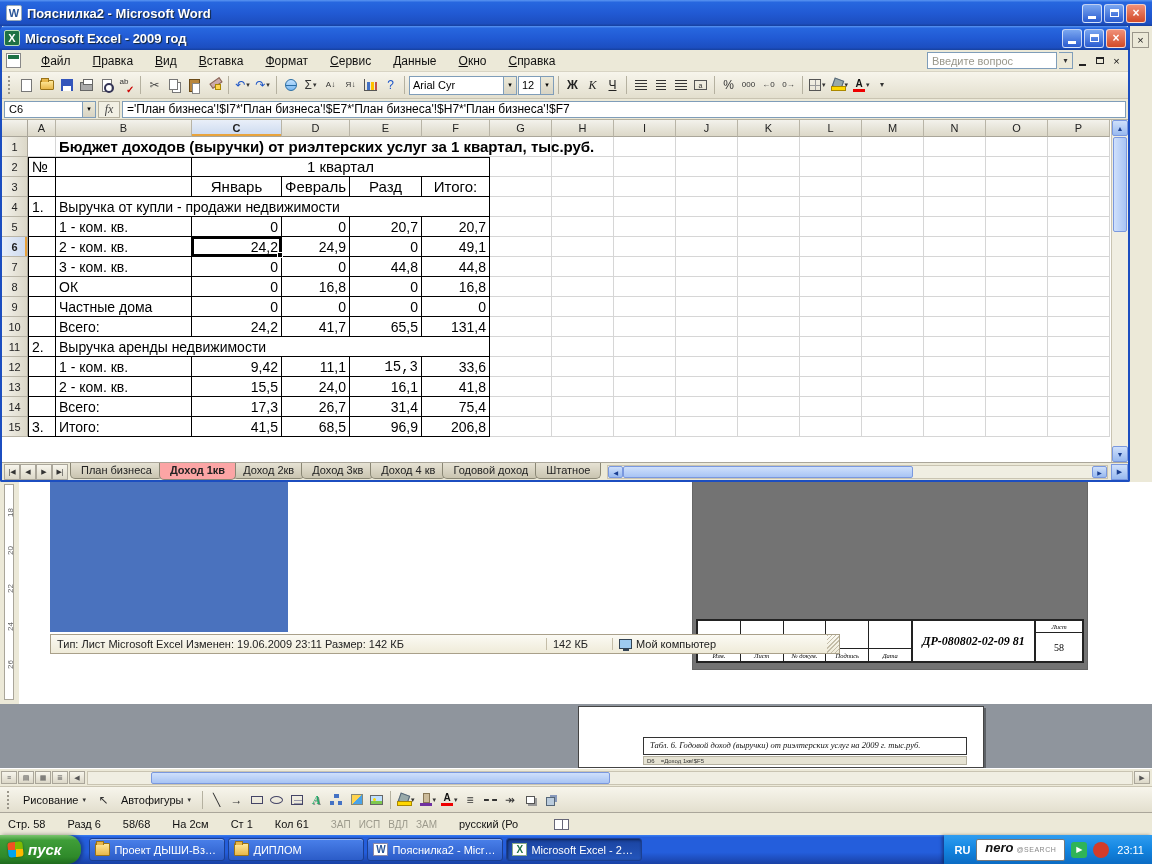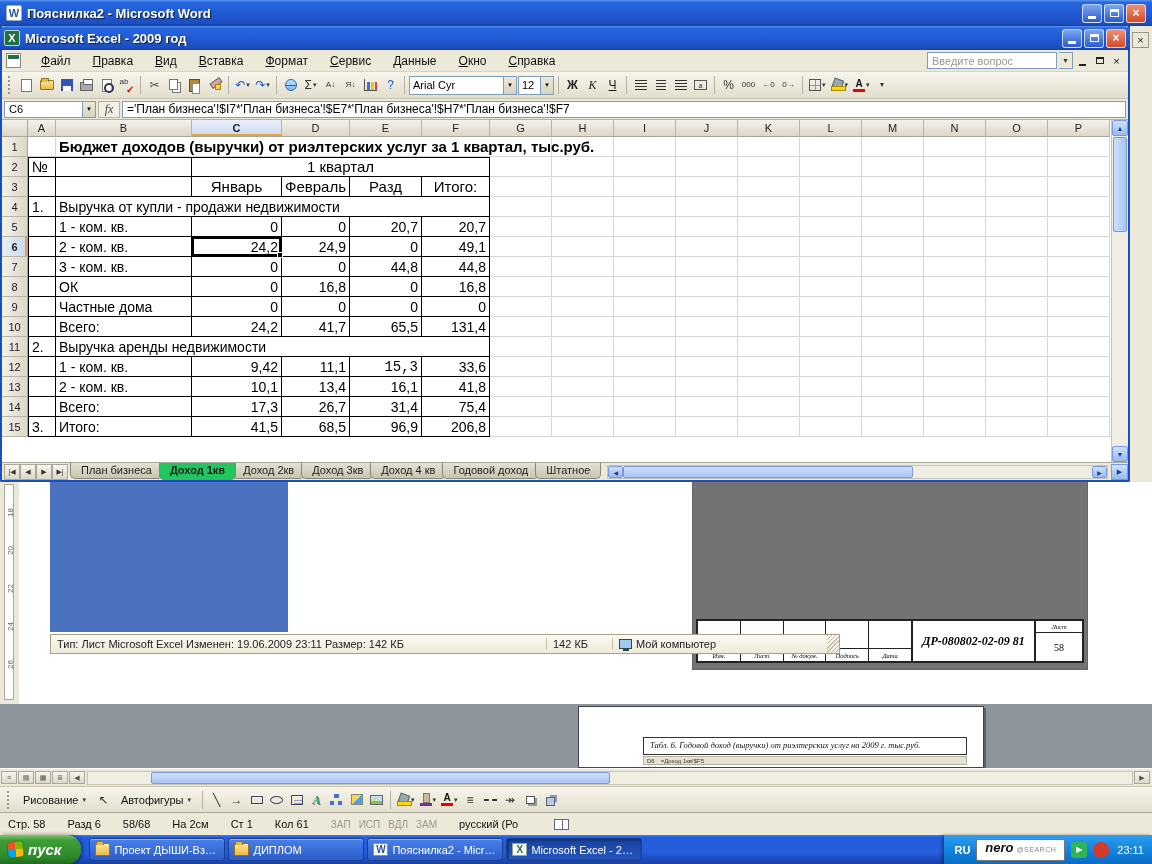--- a/index.html
+++ b/index.html
@@ -161,21 +161,21 @@
   .sbtn{height:16px;background:linear-gradient(#cfe0fb,#98b9ef);border:1px solid #7a98df;border-radius:2px;
     display:flex;align-items:center;justify-content:center;font-size:7px;color:#1b3f91;}
   .sthumb{margin:1px;height:95px;background:linear-gradient(90deg,#cfe0fb,#a8c4f4);border:1px solid #7a98df;border-radius:2px;}
   .sspace{flex:1;}
 
   .xl-tabbar{height:18px;display:flex;align-items:flex-start;background:#ECE9D8;border-top:1px solid #aaa69a;padding-left:2px;}
   .navbtn{width:16px;height:16px;margin-top:1px;background:linear-gradient(#f7f5ec,#dcd8c8);border:1px solid #aaa69a;
     display:flex;align-items:center;justify-content:center;font-size:7px;color:#333;}
   .sheettab{height:16px;line-height:15px;padding:0 10px;font-size:11px;background:linear-gradient(#e6e2d4,#c9c4b0);
     border:1px solid #8a8775;border-top:none;border-radius:0 0 5px 5px;margin-left:-4px;color:#222;position:relative;}
-  .sheettab.active{background:#22c55e;font-weight:bold;z-index:2;height:17px;}
+  .sheettab.active{background:#fca5a5;font-weight:bold;z-index:2;height:17px;}
   .tab-hscroll{flex:1;height:14px;margin:2px 3px 0 6px;background:#f0eee2;border:1px solid #c9c4b2;display:flex;}
   .hbtn{width:15px;height:12px;background:linear-gradient(#cfe0fb,#98b9ef);border:1px solid #7a98df;border-radius:2px;
     display:flex;align-items:center;justify-content:center;font-size:6px;color:#1b3f91;}
   .hthumb{width:58%;height:12px;background:linear-gradient(#cfe0fb,#a8c4f4);border:1px solid #7a98df;border-radius:2px;}
   .corner-right{width:17px;height:16px;margin-top:1px;display:flex;align-items:center;justify-content:center;
     background:linear-gradient(#cfe0fb,#98b9ef);border:1px solid #7a98df;font-size:7px;color:#1b3f91;}
 
   .xl-status{height:18px;background:#ECE9D8;border-top:1px solid #aaa69a;display:flex;align-items:center;
     font-size:11px;color:#222;padding:0 8px;}
 
@@ -702,22 +702,22 @@
             <div class="cell" style="width: 62px;"></div>
             <div class="cell" style="width: 62px;"></div>
             <div class="cell" style="width: 62px;"></div>
             <div class="cell" style="width: 62px;"></div>
             <div class="cell" style="width: 62px;"></div>
           </div>
           <div class="grow">
             <div class="grhd">13</div>
             <div class="cell bx bl" style="width: 28px;"></div>
             <div class="cell bx" style="width: 136px;">2 - ком. кв.</div>
-            <div class="cell r bx" style="width: 90px;">10,1</div>
-            <div class="cell r bx" style="width: 68px;">13,4</div>
+            <div class="cell r bx" style="width: 90px;">15,5</div>
+            <div class="cell r bx" style="width: 68px;">24,0</div>
             <div class="cell r bx" style="width: 72px;">16,1</div>
             <div class="cell r bx" style="width: 68px;">41,8</div>
             <div class="cell" style="width: 62px;"></div>
             <div class="cell" style="width: 62px;"></div>
             <div class="cell" style="width: 62px;"></div>
             <div class="cell" style="width: 62px;"></div>
             <div class="cell" style="width: 62px;"></div>
             <div class="cell" style="width: 62px;"></div>
             <div class="cell" style="width: 62px;"></div>
             <div class="cell" style="width: 62px;"></div>

